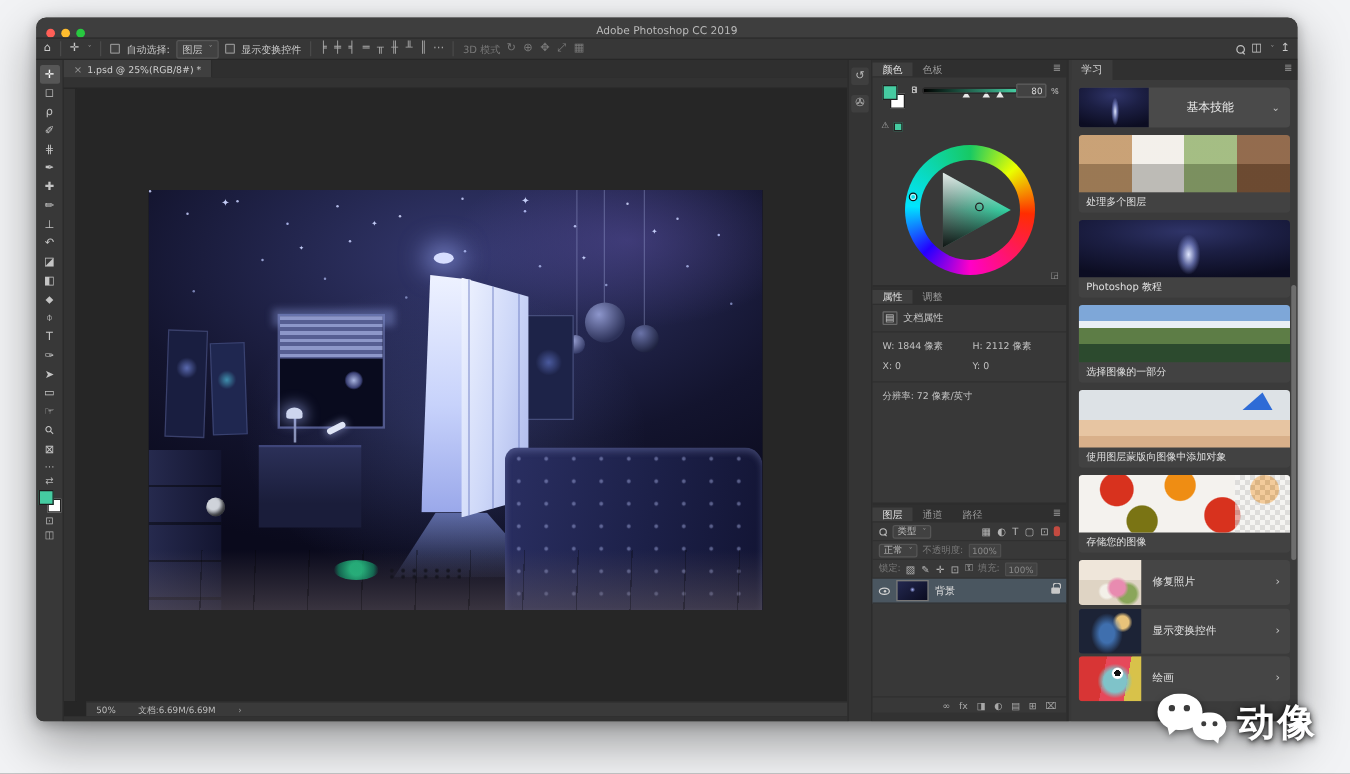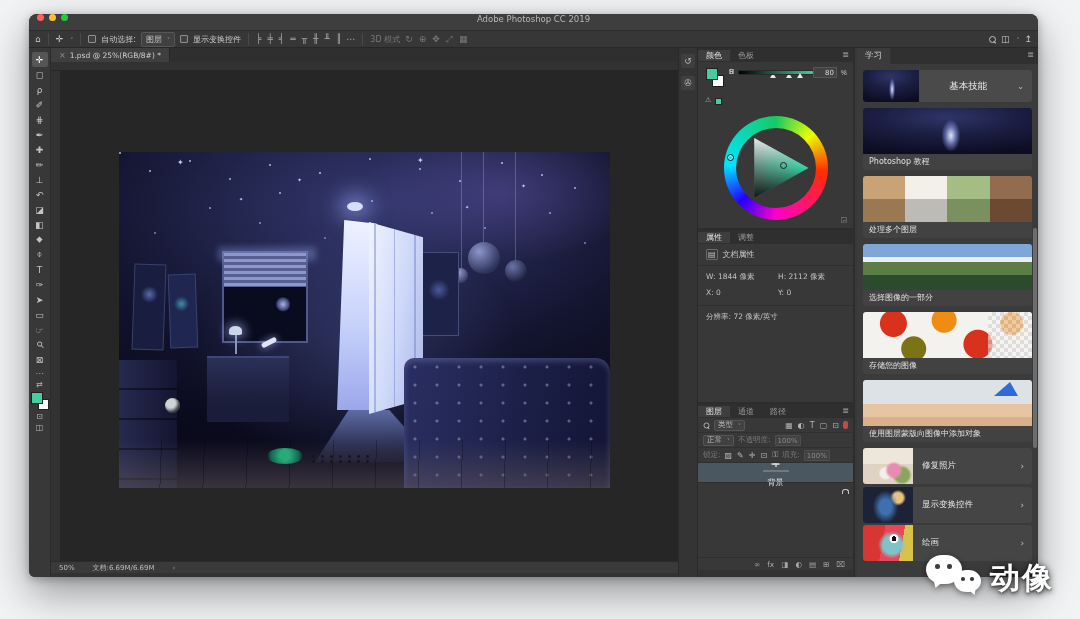--- a/index.html
+++ b/index.html
@@ -7,21 +7,21 @@
   body { background:#f2f3f5; font-family:"DejaVu Sans","Liberation Sans",sans-serif; }
   .page { position:absolute; inset:0; }
 
   
   .window { position:absolute; left:29px; top:14px; width:1009px; height:563px;
     background:#383838; border-radius:8px 8px 6px 6px; overflow:hidden;
     box-shadow:0 16px 40px rgba(0,0,0,.38), 0 2px 10px rgba(0,0,0,.28); }
 
   
   .titlebar { position:absolute; left:0; top:0; right:0; height:16px; background:#3e3e3e;
-    display:flex; align-items:flex-start; }
+    display:flex; align-items:flex-end; }
   .lights { display:flex; gap:5px; margin-left:8px; }
   .light { width:7px; height:7px; border-radius:50%; }
   .light.red{background:#ff5f57}.light.yellow{background:#febc2e}.light.green{background:#28c840}
   .wtitle { position:absolute; left:0; right:0; text-align:center; font-size:8.5px; color:#b9b9b9; }
 
   
   .optionsbar { position:absolute; left:0; top:16px; right:0; height:18px; background:#373737;
     border-top:1px solid #2c2c2c; border-bottom:1px solid #272727;
     display:flex; align-items:center; font-size:8px; color:#c9c9c9; padding:0 6px; gap:5px; }
   .opt-icon { font-size:9px; color:#c9c9c9; line-height:10px; }
@@ -58,21 +58,21 @@
   .doctab { display:flex; align-items:center; gap:4px; background:#3f3f3f; padding:0 8px;
     font-size:7.5px; color:#cfcfcf; border-right:1px solid #262626; }
   .tabclose { color:#8f8f8f; font-size:8px; }
   .hruler { position:absolute; left:0; top:14px; right:0; height:9px; background:#323232;
     border-bottom:1px solid #262626; white-space:nowrap; overflow:hidden; padding-left:14px; }
   .canvas { position:absolute; left:0; top:23px; right:0; bottom:16px; overflow:hidden; }
   .vruler { position:absolute; left:0; top:0; bottom:0; width:10px; background:#323232;
     border-right:1px solid #262626; padding-top:26px; overflow:hidden; }
   .vruler span { display:block; width:10px; height:26.5px; transform:rotate(-90deg);
     font-size:5px; color:#8d8d8d; line-height:10px; text-align:center; border-top:1px solid #565656; }
-  .statusbar { position:absolute; left:0; bottom:4px; right:0; height:12px; background:#3a3a3a;
+  .statusbar { position:absolute; left:18px; bottom:4px; right:0; height:12px; background:#3a3a3a;
     border-top:1px solid #2b2b2b; display:flex; align-items:center; font-size:7px; color:#bdbdbd; gap:18px; padding:0 8px; }
   .statusfill { position:absolute; left:0; bottom:0; right:0; height:4px; background:#323232; }
   .chev { color:#9a9a9a; }
 
   
   .artboard { position:absolute; left:68px; top:81px; width:491px; height:336px; overflow:hidden; background:#0a0a1c; }
   .art * { position:absolute; }
   .art-bg { inset:0;
     background:
       radial-gradient(40% 30% at 78% 12%, rgba(96,84,168,.45), transparent 70%),
@@ -210,21 +210,21 @@
 
   .layerspanel { position:absolute; left:0; top:354px; width:100%; bottom:0; border-top:2px solid #2d2d2d; }
   .lrow { display:flex; align-items:center; gap:4px; padding:2px 5px; border-bottom:1px solid #303030;
     font-size:7.5px; color:#bdbdbd; height:15px; }
   .lrow .dropdown{ padding:0 3px; height:11px; }
   .fticons { display:flex; gap:5px; margin-left:auto; align-items:center; font-size:8px; color:#b5b5b5; }
   .reddot { width:5px; height:8px; border-radius:2px; background:#c34a40; }
   .valbox { background:#424242; border:1px solid #4e4e4e; border-radius:1px; color:#8a8a8a;
     font-size:7px; padding:0 2px; height:11px; line-height:10px; }
   .layer-item { display:flex; align-items:center; gap:5px; height:20px; background:#4a5660;
-    border-bottom:1px solid #2e2e2e; padding:0 5px; color:#e0e0e0; font-size:8px;flex-direction:column; }
+    border-bottom:1px solid #2e2e2e; padding:0 5px; color:#e0e0e0; font-size:8px; }
   .eye { width:9px; height:6px; border:1px solid #d0d0d0; border-radius:50%; position:relative; }
   .eye::after { content:""; position:absolute; left:2.5px; top:1px; width:2px; height:2px; border-radius:50%; background:#d0d0d0; }
   .lthumb { width:26px; height:17px; border:1px solid #777; background:
       radial-gradient(circle 3px at 50% 45%, #aab6ff, transparent 70%),
       linear-gradient(140deg,#232850,#0b0c20); }
   .padlock { position:relative; width:7px; height:5px; background:#c9c9c9; border-radius:1px; margin-left:auto; }
   .padlock::before { content:""; position:absolute; left:1px; top:-4px; width:5px; height:4px;
     border:1px solid #c9c9c9; border-bottom:none; border-radius:3px 3px 0 0; }
   .lbottom { position:absolute; left:0; right:0; bottom:7px; height:13px; border-top:1px solid #2f2f2f;
     display:flex; align-items:center; justify-content:flex-end; gap:7px; padding:0 8px; font-size:7.5px; color:#a8a8a8; }
@@ -663,42 +663,42 @@
       </div>
       <div class="learnbody">
         <div class="section-head">
           <span class="sh-thumb thumb-room"></span>
           <span class="sh-label">基本技能</span>
           <span class="sh-chev">⌄</span>
         </div>
         <div>
 
             <div class="lcard">
+              <div class="cimg thumb-collage"></div>
+              <div class="ccap">处理多个图层</div>
+            </div>
+
+            <div class="lcard">
               <div class="cimg thumb-room"></div>
               <div class="ccap">Photoshop 教程</div>
-            </div>
-
-            <div class="lcard">
-              <div class="cimg thumb-collage"></div>
-              <div class="ccap">处理多个图层</div>
             </div>
 
             <div class="lcard">
               <div class="cimg thumb-mountain"></div>
               <div class="ccap">选择图像的一部分</div>
             </div>
 
             <div class="lcard">
+              <div class="cimg thumb-hands"></div>
+              <div class="ccap">使用图层蒙版向图像中添加对象</div>
+            </div>
+
+            <div class="lcard">
               <div class="cimg thumb-umbrellas"></div>
               <div class="ccap">存储您的图像</div>
-            </div>
-
-            <div class="lcard">
-              <div class="cimg thumb-hands"></div>
-              <div class="ccap">使用图层蒙版向图像中添加对象</div>
             </div>
           </div>
         <div>
 
             <div class="lrowcard">
               <span class="rimg thumb-flowers"></span>
               <span class="rlabel">修复照片</span>
               <span class="rchev">›</span>
             </div>
 

